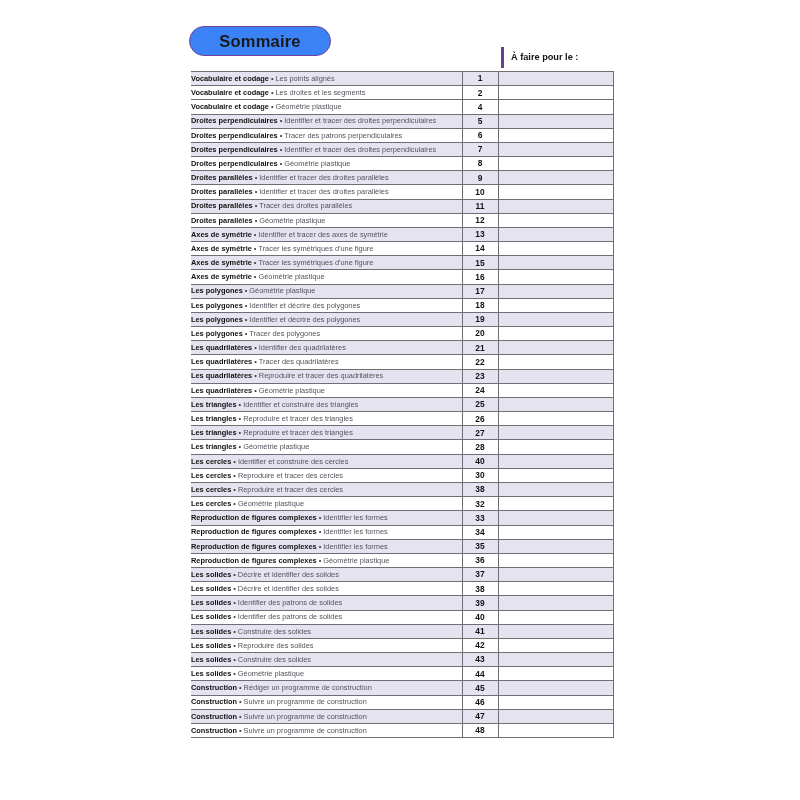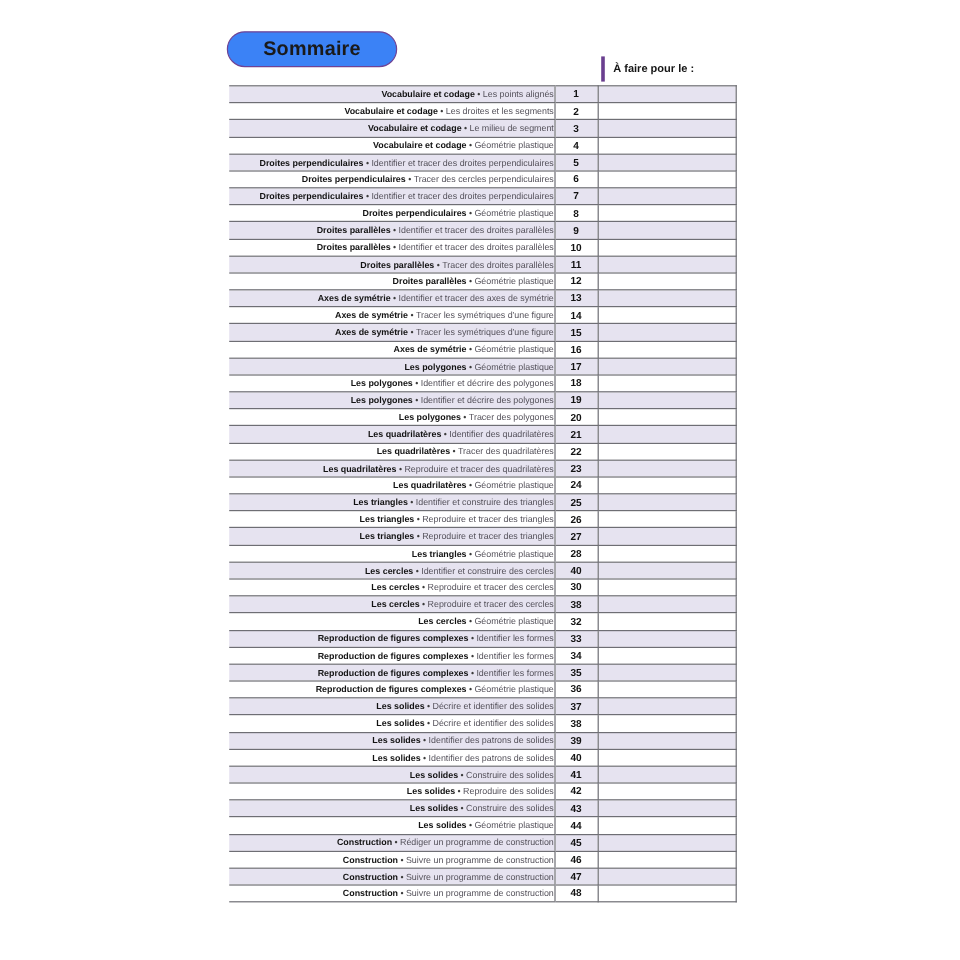--- a/index.html
+++ b/index.html
@@ -90,21 +90,20 @@
   #sommaire-table tr.alt td {
     background: #e6e3f0;
   }
 
   td.cell-label {
     padding-left: 5px;
     white-space: nowrap;
     font-size: 7.4px;
     line-height: 1;
     color: #1b1b1b;
-    text-align: right;
   }
   td.cell-label .cat {
     font-weight: bold;
     color: #131313;
   }
   td.cell-label .sep {
     color: #3b3b3b;
     padding: 0 2px;
   }
   td.cell-label .sub {
@@ -147,37 +146,32 @@
       <tr class="alt">
         <td class="cell-label"><span class="cat">Vocabulaire et codage</span><span class="sep">•</span><span class="sub">Les points alignés</span></td>
         <td class="cell-num">1</td>
         <td class="cell-todo"></td>
       </tr>
       <tr>
         <td class="cell-label"><span class="cat">Vocabulaire et codage</span><span class="sep">•</span><span class="sub">Les droites et les segments</span></td>
         <td class="cell-num">2</td>
         <td class="cell-todo"></td>
       </tr>
-      <tr class="alt">
-        <td class="cell-label"><span class="cat">Vocabulaire et codage</span><span class="sep">•</span><span class="sub">Le milieu de segment</span></td>
-        <td class="cell-num">3</td>
-        <td class="cell-todo"></td>
-      </tr>
       <tr>
         <td class="cell-label"><span class="cat">Vocabulaire et codage</span><span class="sep">•</span><span class="sub">Géométrie plastique</span></td>
         <td class="cell-num">4</td>
         <td class="cell-todo"></td>
       </tr>
       <tr class="alt">
         <td class="cell-label"><span class="cat">Droites perpendiculaires</span><span class="sep">•</span><span class="sub">Identifier et tracer des droites perpendiculaires</span></td>
         <td class="cell-num">5</td>
         <td class="cell-todo"></td>
       </tr>
       <tr>
-        <td class="cell-label"><span class="cat">Droites perpendiculaires</span><span class="sep">•</span><span class="sub">Tracer des cercles perpendiculaires</span></td>
+        <td class="cell-label"><span class="cat">Droites perpendiculaires</span><span class="sep">•</span><span class="sub">Tracer des patrons perpendiculaires</span></td>
         <td class="cell-num">6</td>
         <td class="cell-todo"></td>
       </tr>
       <tr class="alt">
         <td class="cell-label"><span class="cat">Droites perpendiculaires</span><span class="sep">•</span><span class="sub">Identifier et tracer des droites perpendiculaires</span></td>
         <td class="cell-num">7</td>
         <td class="cell-todo"></td>
       </tr>
       <tr>
         <td class="cell-label"><span class="cat">Droites perpendiculaires</span><span class="sep">•</span><span class="sub">Géométrie plastique</span></td>

